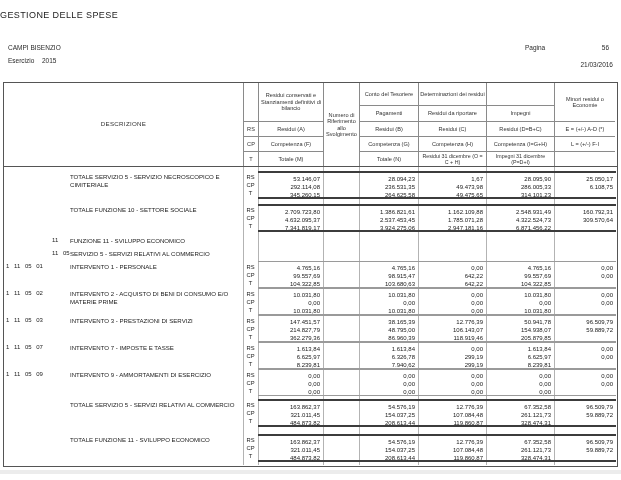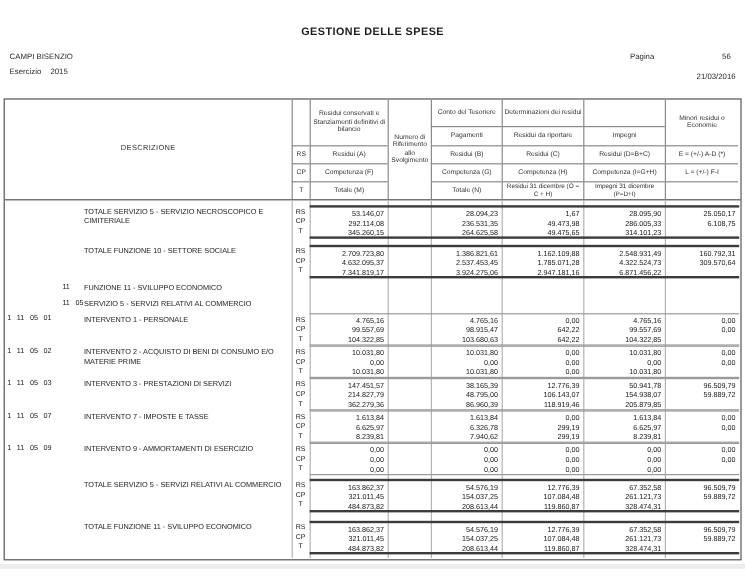--- a/index.html
+++ b/index.html
@@ -1,20 +1,20 @@
 <!DOCTYPE html>
 <html><head>
 <meta charset="utf-8">
 <style>
   html,body{margin:0;padding:0;background:#fff;}
   #page{position:relative;width:621px;height:480px;background:#ffffff;overflow:hidden;
         font-family:"Liberation Sans","DejaVu Sans",sans-serif;color:#1c1c1c;}
   
-  .title{position:absolute;top:21px;left:0;width:100%;text-align:center;
-         font-size:9px;font-weight:bold;letter-spacing:.4px;}
+  .title{position:absolute;top:10px;left:0;width:100%;text-align:left;
+         font-size:9px;font-weight:normal;letter-spacing:.4px;}
   .ent{position:absolute;left:8px;top:44px;font-size:6.5px;color:#2a2a2a;}
   .eser{position:absolute;left:8px;top:57px;font-size:6.5px;color:#2a2a2a;}
   .eserval{position:absolute;left:42px;top:57px;font-size:6.5px;color:#2a2a2a;}
   .pagl{position:absolute;left:525px;top:44px;font-size:6.5px;color:#2a2a2a;}
   .pagv{position:absolute;right:12px;top:44px;font-size:6.5px;color:#2a2a2a;}
   .date{position:absolute;right:8px;top:61px;font-size:6.5px;color:#2a2a2a;}
   
   #tbl{position:absolute;left:3px;top:82px;width:613px;height:383px;border:1px solid #555;background:#fff;}
   .thead{display:grid;grid-template-columns:239px 15px 65px 36px 59px 68px 68px 61px;
          grid-template-rows:22px 16px 15px 15px 15px;border-bottom:1px solid #555;}

